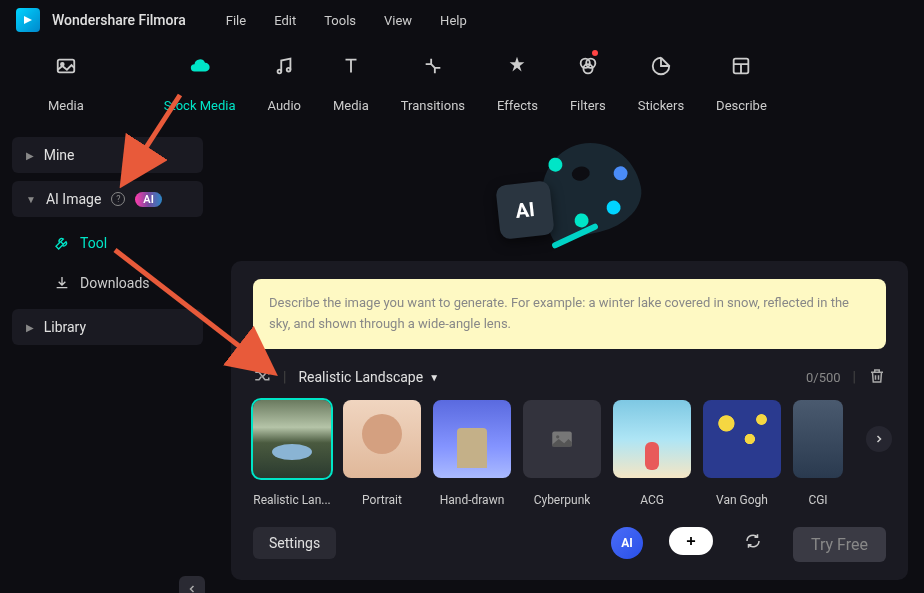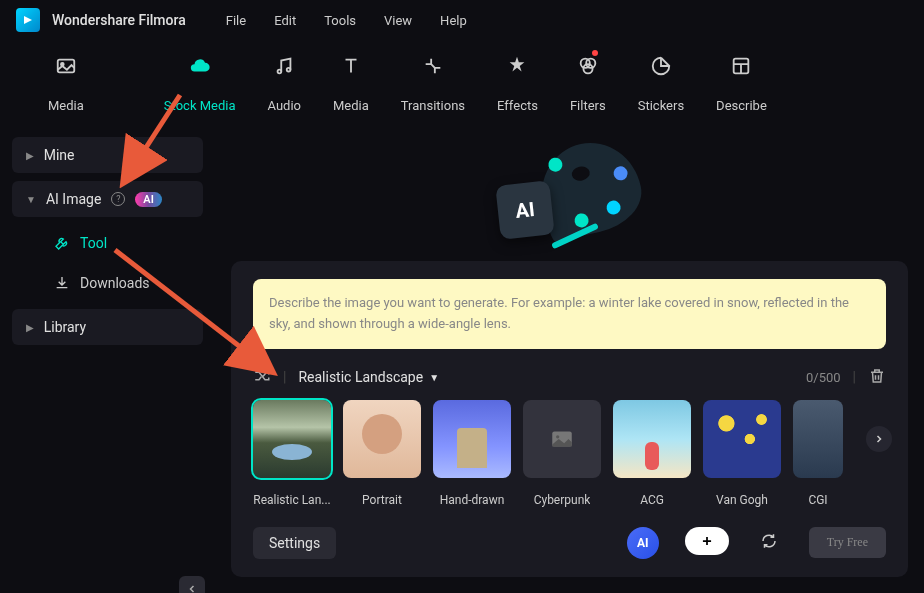--- a/index.html
+++ b/index.html
@@ -59,21 +59,21 @@
 .thumb-label { font-size: 12px; color: #ccc; max-width: 78px; white-space: nowrap; overflow: hidden; text-overflow: ellipsis; }
 .thumb.placeholder { display: flex; align-items: center; justify-content: center; background: #33333d; }
 .thumb-nav { position: absolute; right: -6px; top: 26px; width: 26px; height: 26px; background: rgba(40,40,50,0.9); border-radius: 50%; display: flex; align-items: center; justify-content: center; cursor: pointer; color: #ccc; z-index: 2; }
 .thumb.cgi { width: 50px; }
 
 .bottom-bar { display: flex; align-items: flex-start; gap: 26px; margin-top: 20px; }
 .settings-btn { background: #2a2a33; border-radius: 6px; padding: 8px 16px; cursor: pointer; font-size: 14px; }
 .ai-icon-btn { width: 32px; height: 32px; border-radius: 50%; background: linear-gradient(135deg, #4a6cf7, #2950e8); display: flex; align-items: center; justify-content: center; font-weight: 700; font-size: 12px; color: #fff; cursor: pointer; }
 .plus-btn { width: 44px; height: 28px; border-radius: 14px; background: #fff; display: flex; align-items: center; justify-content: center; color: #000; cursor: pointer; font-weight: 700; }
 .refresh-btn { width: 28px; height: 28px; display: flex; align-items: center; justify-content: center; cursor: pointer; color: #ccc; }
-.try-free-btn { background: #3a3a44; color: #888; border-radius: 6px; padding: 8px 18px; cursor: pointer; font-size: 12px; font-family: Liberation Serif, serif; }
+.try-free-btn { background: #3a3a44; color: #888; border-radius: 6px; padding: 8px 18px; cursor: pointer; font-size: 16px; }
 
 
 .arrow { position: absolute; pointer-events: none; z-index: 100; }
 .arrow svg { overflow: visible; }
 
 
 .t-land { background: linear-gradient(180deg, #6a7a5f 0%, #b5c4a8 35%, #4a5a3f 55%, #2a3a2f 100%); }
 .t-land::after { content: ''; position: absolute; bottom: 18px; left: 50%; transform: translateX(-50%); width: 40px; height: 16px; background: #8ab4d4; border-radius: 50%; }
 .t-port { background: linear-gradient(180deg, #f0d5c0 0%, #e0b89a 100%); }
 .t-port::after { content:''; position:absolute; top:14px; left:50%; transform:translateX(-50%); width:40px; height:40px; background:#d4a080; border-radius:50%; }

